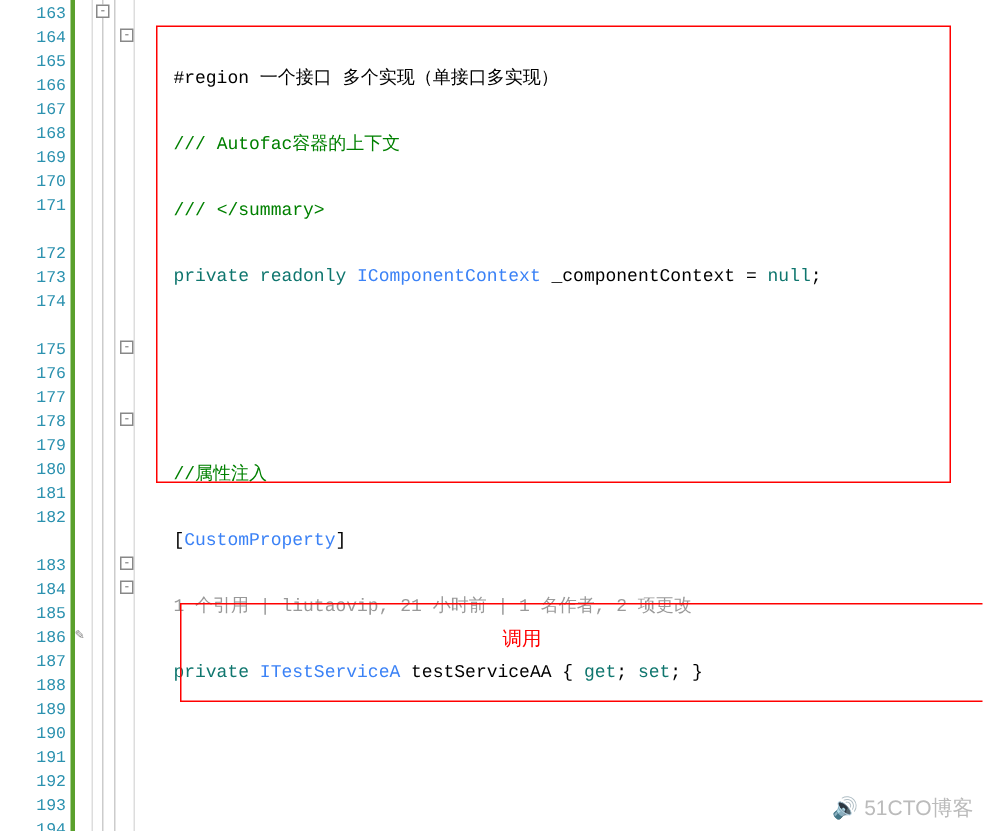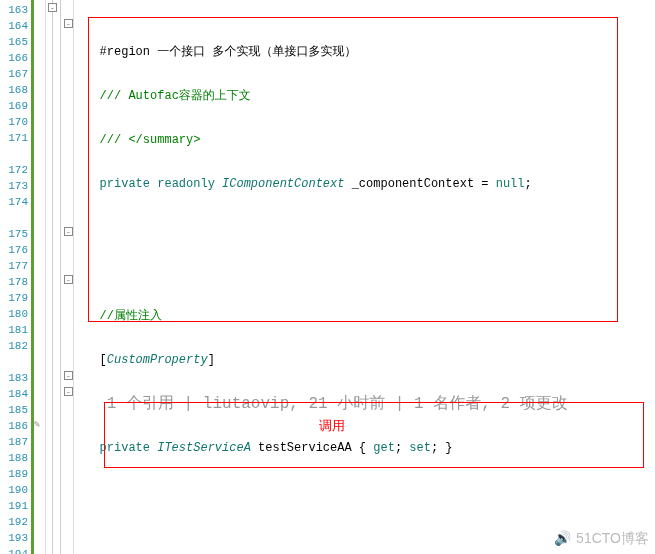--- a/index.html
+++ b/index.html
@@ -8,20 +8,21 @@
   font-size: 12px;
   background: #fff;
   width: 655px;
   height: 554px;
   overflow: hidden;
   position: relative;
 }
 .editor {
   display: flex;
   height: 100%;
+  margin-left: 16px;
 }
 .gutter {
   background: #fff;
   text-align: right;
   padding-right: 2px;
   color: #2b91af;
   font-size: 11px;
   width: 30px;
   flex-shrink: 0;
   padding-top: 2px;
@@ -76,23 +77,23 @@
   width: 3px;
   background: #5aa02c;
 }
 .code {
   flex: 1;
   padding-top: 16px;
   position: relative;
   white-space: pre;
 }
 .code .line { height: 16px; line-height: 16px; padding-left: 4px; }
-.code .codelens { height: 16px; line-height: 16px; padding-left: 4px; font-size: 16px; color: #999; font-family: Liberation Mono, monospace; }
+.code .codelens { height: 16px; line-height: 16px; padding-left: 4px; font-size: 12px; color: #999; font-family: Liberation Mono, monospace; }
 .kw { color: #0f766e; }
-.type { color: #0f766e; font-style: italic; }
+.type { color: #3b82f6; }
 .green { color: #008000; }
 .plain { color: #000; }
 .comment { color: #008000; }
 .red-annotation {
   color: #ff0000;
   position: absolute;
   font-family: "Microsoft YaHei", sans-serif;
   font-size: 13px;
   pointer-events: none;
 }

